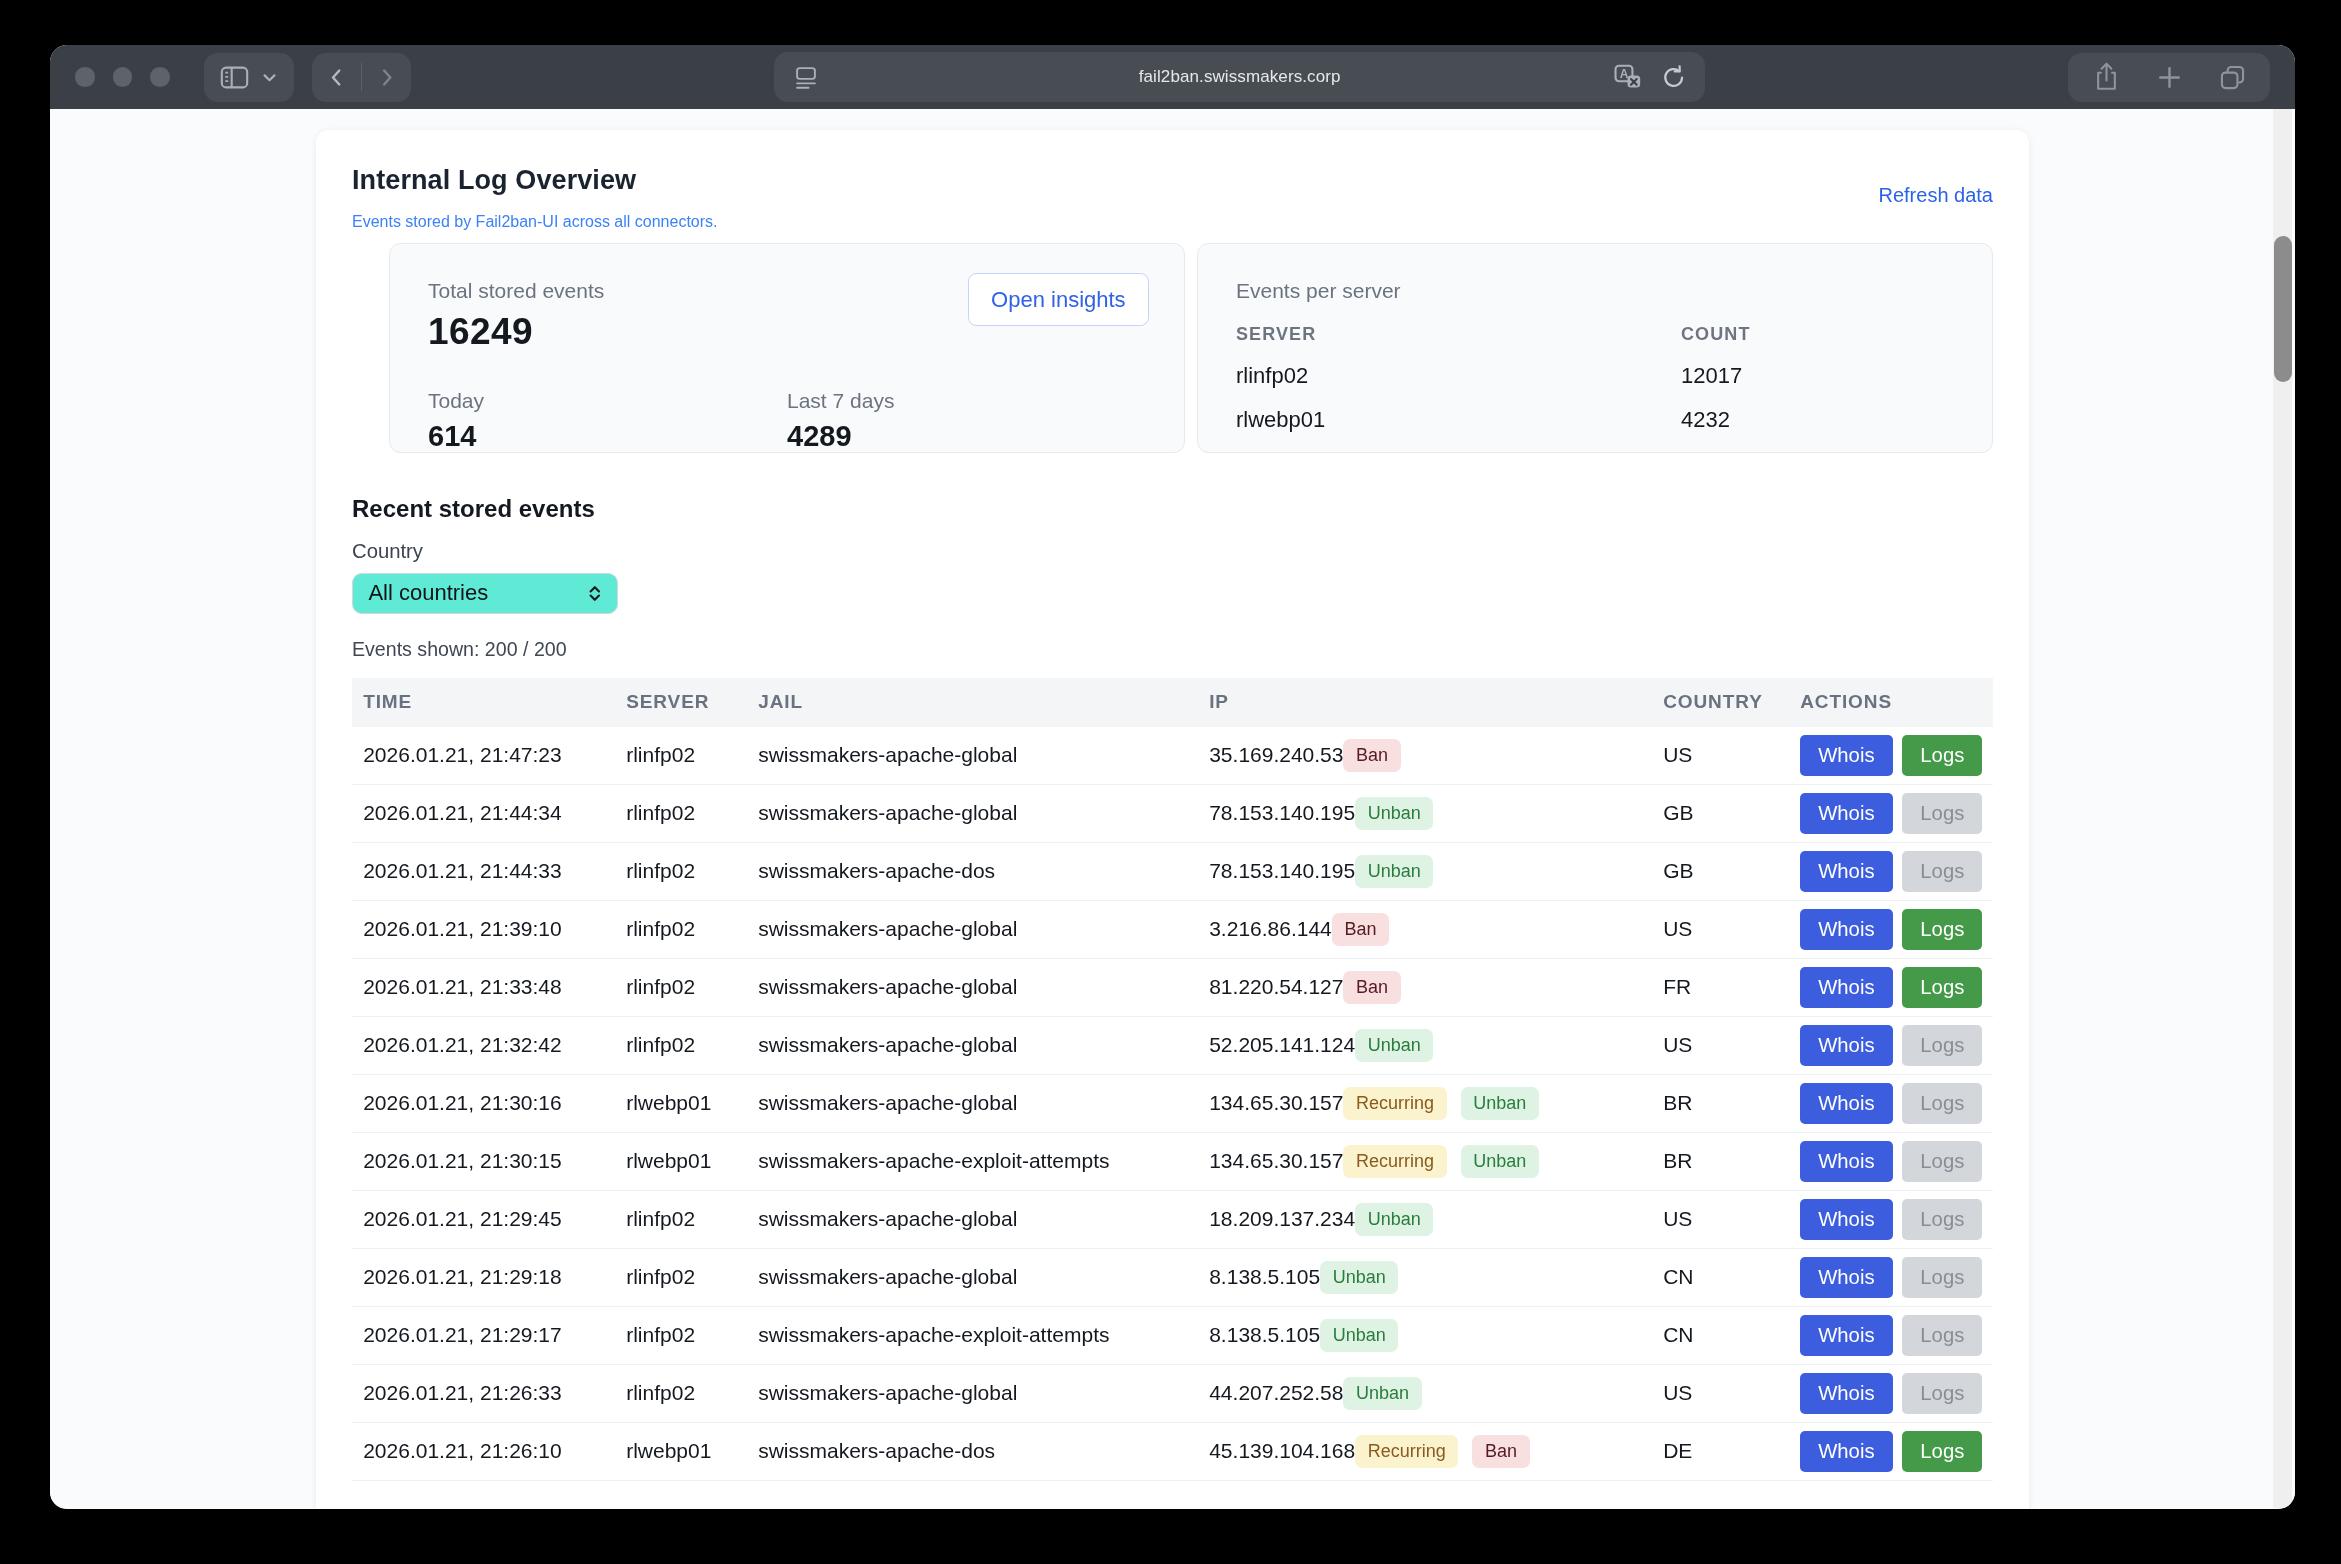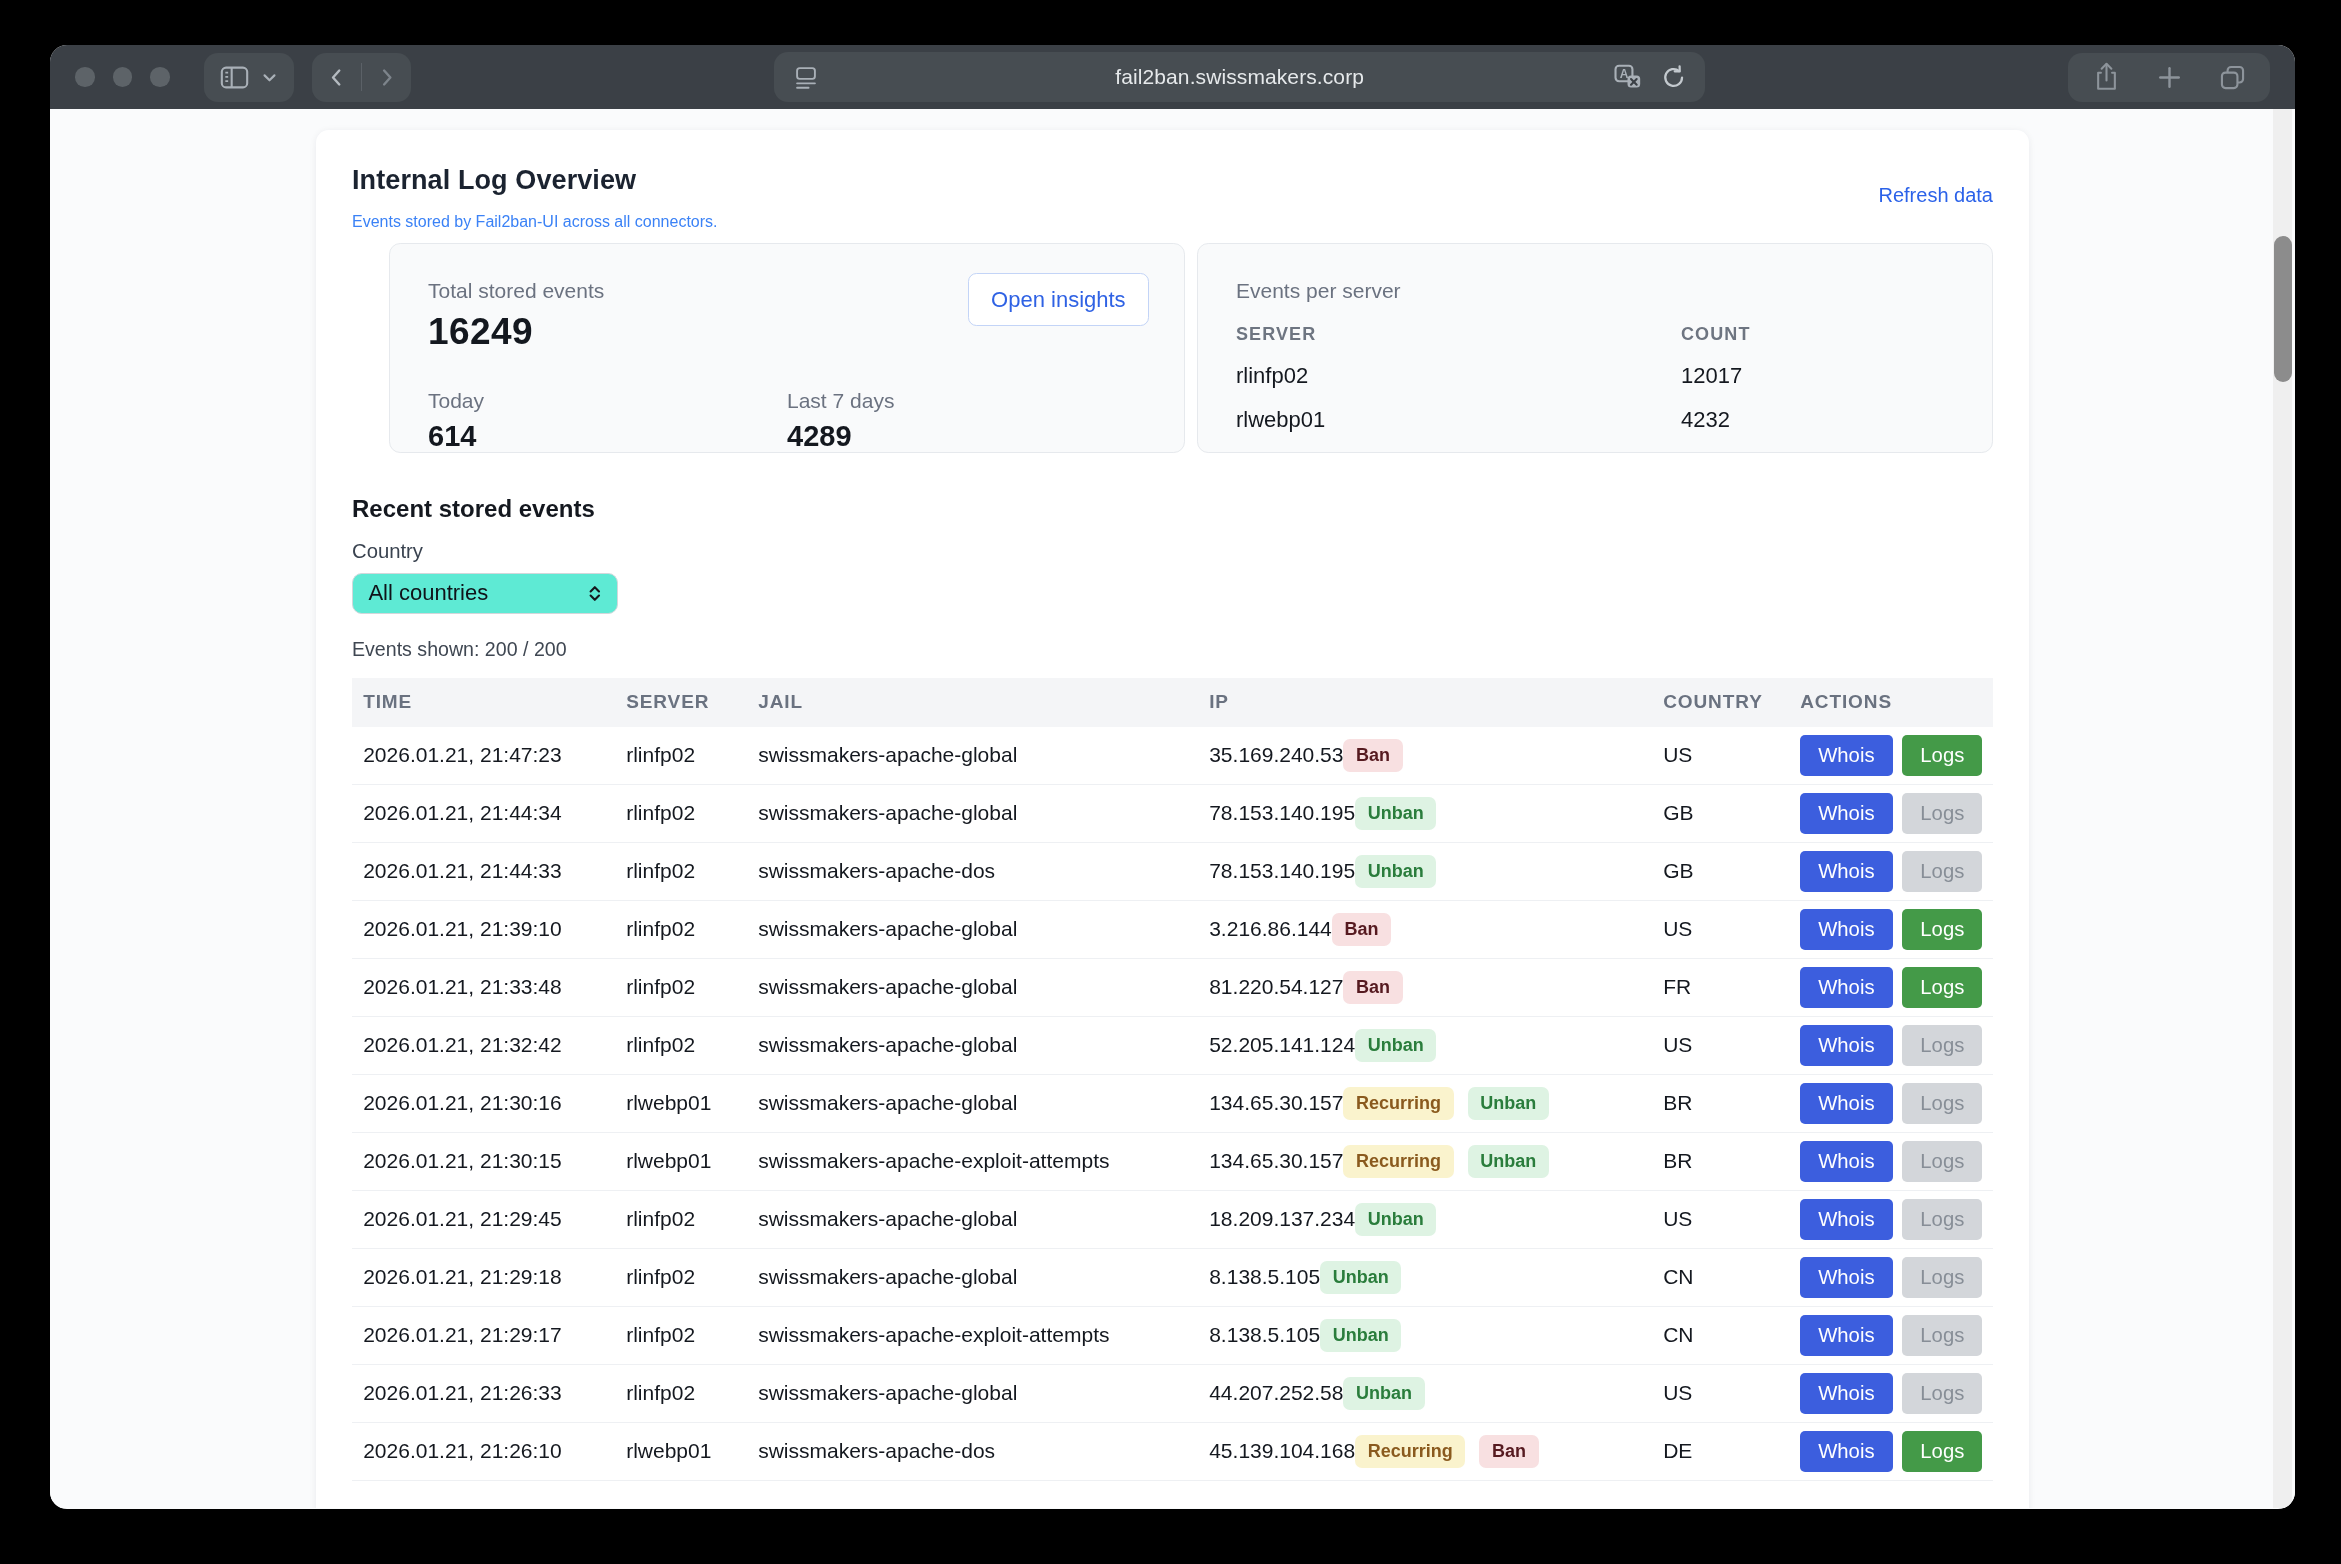--- a/index.html
+++ b/index.html
@@ -18,21 +18,21 @@
   .window{position:absolute;left:50px;top:45px;width:2245px;height:1464px;border-radius:17px;overflow:hidden;background:#fafbfc;box-shadow:0 14px 42px rgba(0,0,0,.6);}
   .toolbar{position:absolute;left:0;top:0;width:100%;height:64px;background:var(--toolbar-bg);display:flex;align-items:center;padding:0 25px;}
   .traffic{display:flex;gap:18px;align-items:center;}
   .tl{width:19.6px;height:19.6px;border-radius:50%;background:#5d6368;border:none;}
   .pill{background:var(--pill-bg);height:49px;border-radius:14px;display:flex;align-items:center;}
   .sidebar-pill{margin-left:34px;padding:0 15.4px;gap:11.2px;}
   .nav-pill{margin-left:18px;padding:0 14px;}
   .nav-divider{width:1.4px;height:28px;background:#5b6167;margin:0 12.6px;}
   .icon-btn{background:none;border:none;display:flex;align-items:center;justify-content:center;cursor:default;}
   .url-pill{margin:0 auto;width:931px;height:50px;border-radius:14px;position:relative;justify-content:center;}
-  .url-text{color:#e6e9eb;font-size:21px;letter-spacing:0.1px;}
+  .url-text{color:#e6e9eb;font-size:17px;letter-spacing:0.1px;}
   .url-left{position:absolute;left:18px;top:50%;transform:translateY(-50%);}
   .url-right{position:absolute;right:17px;top:50%;transform:translateY(-50%);display:flex;gap:17px;align-items:center;}
   .right-pill{padding:0 22.4px;gap:34px;}
 
   
   .content{position:absolute;left:0;top:64px;width:100%;height:1399px;background:#fafbfc;overflow:hidden;}
   .main-card{position:absolute;left:266px;top:21px;width:1713px;height:1415px;background:#fff;border-radius:12.6px;box-shadow:0 1.4px 7px rgba(20,30,50,.07);padding:35px 36px 0 36px;}
 
   .page-head{display:flex;justify-content:space-between;align-items:flex-start;}
   .page-title{font-size:27px;font-weight:700;color:#1b2330;letter-spacing:0.1px;}
@@ -66,21 +66,21 @@
 
   .shown-text{margin-top:24px;font-size:19.6px;color:#3f4752;}
 
   .table{margin-top:17px;}
   .thead{display:grid;grid-template-columns:263px 132px 451px 454px 137px auto;height:49px;align-items:center;background:#f4f5f7;font-size:19px;font-weight:700;color:#6a7280;letter-spacing:0.9px;}
   .thead>div{padding-left:11.2px;}
   .trow{display:grid;grid-template-columns:263px 132px 451px 454px 137px auto;height:58px;align-items:center;border-bottom:1.4px solid #eef0f3;}
   .cell{padding-left:11.2px;font-size:21px;color:#14181f;}
   .ipcell{display:flex;align-items:center;}
   .badges{display:flex;gap:14px;}
-  .badge{padding:6.3px 12.6px;border-radius:7px;font-size:18px;font-weight:700;}
+  .badge{padding:6.3px 12.6px;border-radius:7px;font-size:18px;font-weight:400;}
   .badge.ban{background:#f8e0e1;color:#561a20;}
   .badge.unban{background:#def3e3;color:#2a7d3c;}
   .badge.recurring{background:#faf3cd;color:#8a5a1e;}
   .actions{display:flex;gap:9.8px;}
   .btn{height:41px;border:none;border-radius:5px;font-size:20.3px;font-weight:500;padding:0 18px;cursor:pointer;font-family:"Liberation Sans",sans-serif;}
   .btn.whois{background:var(--accent-blue);color:#fff;}
   .btn.logs.green{background:var(--button-green);color:#fff;}
   .btn.logs.gray{background:#d3d6da;color:#878e97;}
 
   

